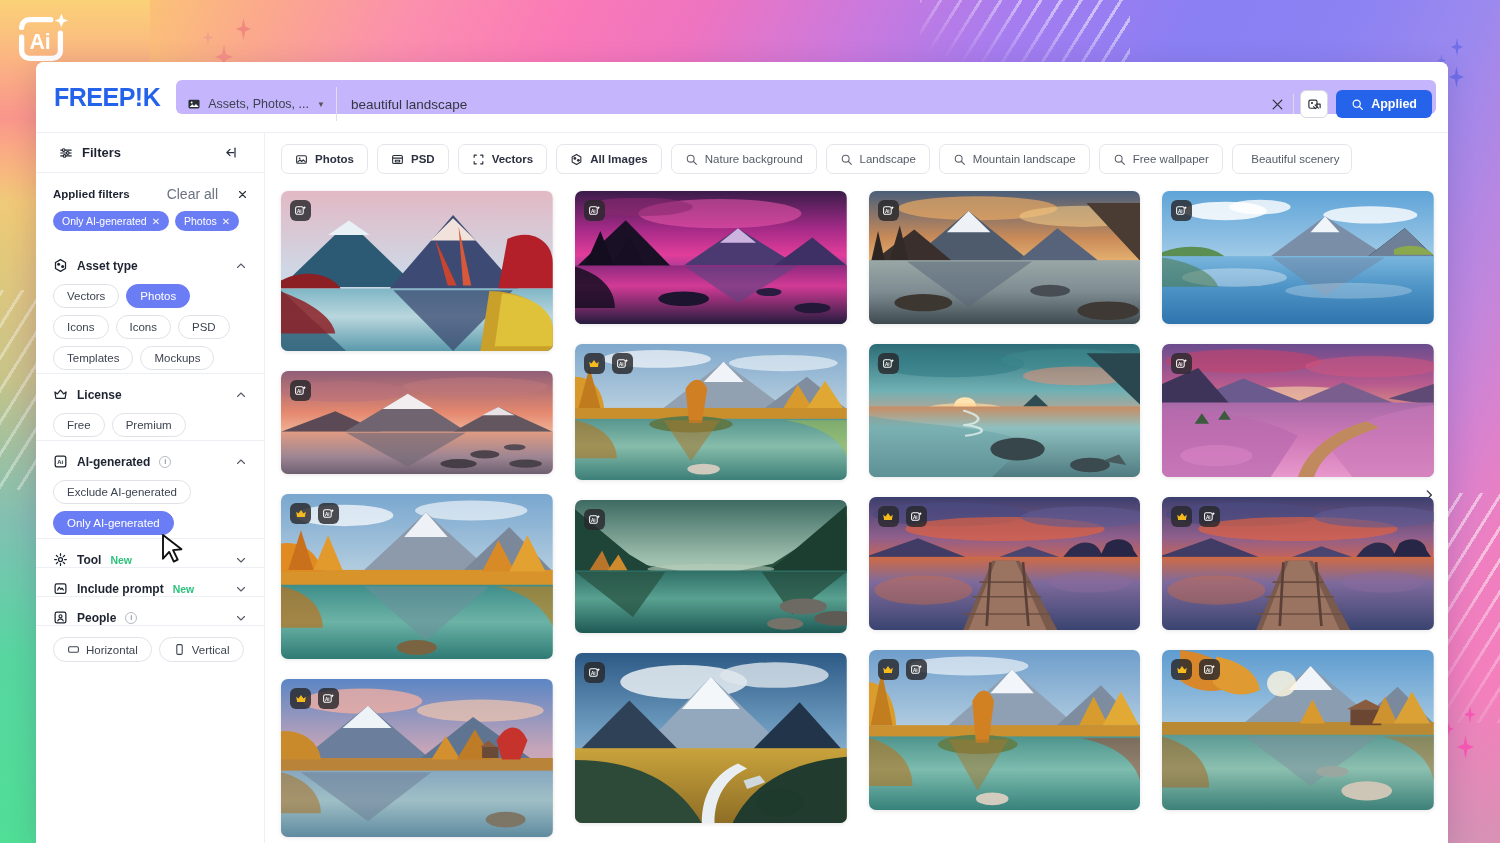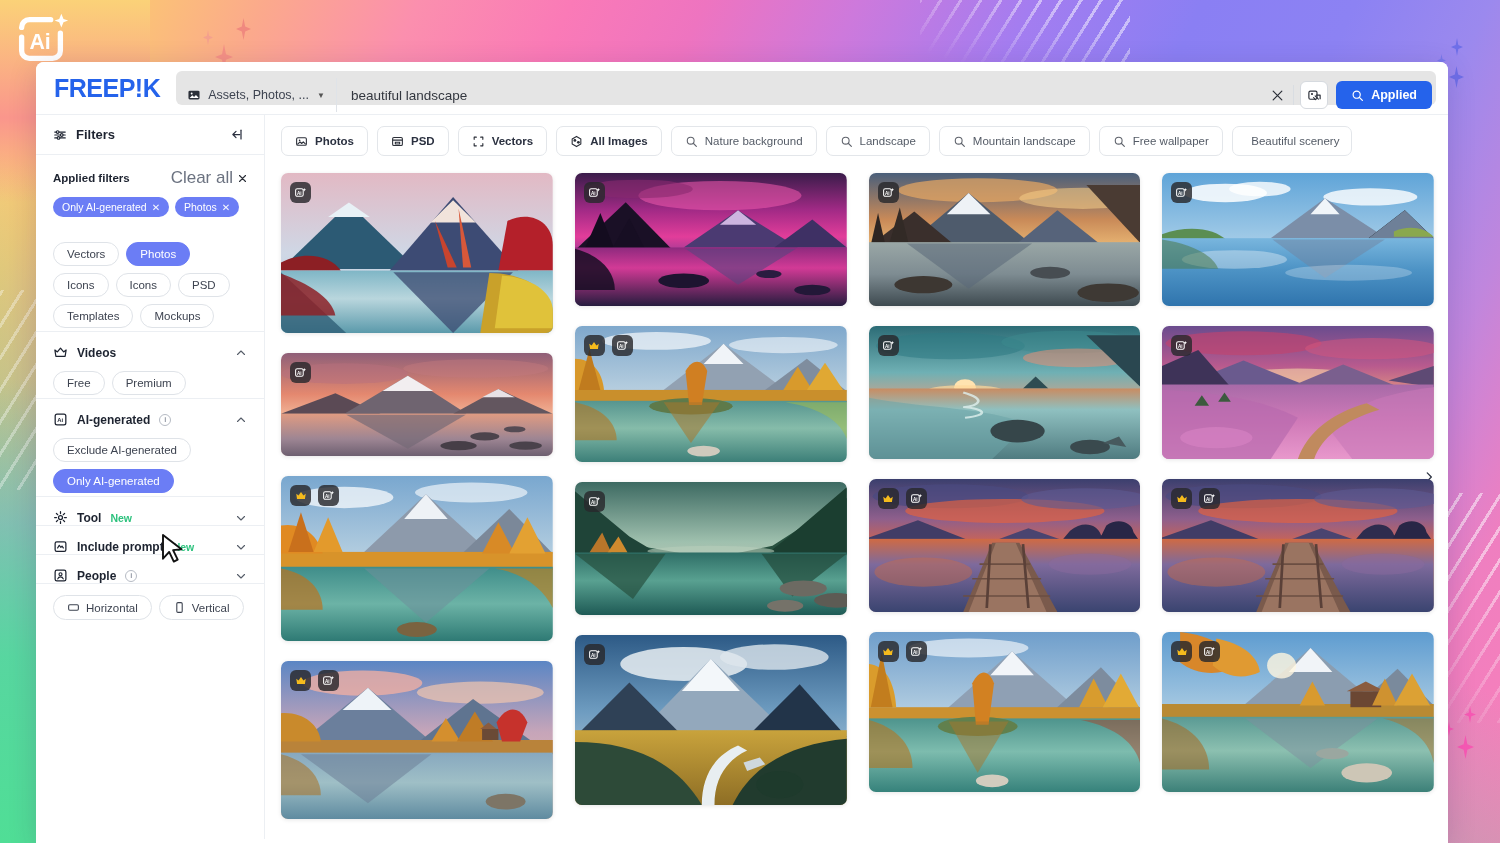--- a/index.html
+++ b/index.html
@@ -91,26 +91,26 @@
   #ai-logo { position:absolute; left:10px; top:8px; width:62px; height:62px; }
 
   
   #window {
     position:absolute; left:36px; top:62px; width:1412px; height:781px;
     background:#fff; border-radius:8px 8px 0 0; overflow:hidden;
     box-shadow: 0 6px 28px rgba(60,30,90,0.18);
   }
 
   
-  #header { height:53px; background:#fff; display:flex; align-items:center;
+  #header { height:71px; background:#fff; display:flex; align-items:center;
      padding:0 12px 0 18px; border-bottom:1px solid #eceff3; }
   #logo { font-size:25px; font-weight:800; letter-spacing:-0.5px; color:#2563eb;
      font-family:"Liberation Sans", sans-serif; margin-right:16px; }
   #searchwrap { flex:1; display:flex; align-items:center; height:34px;
-     background:#e5e5e5; border-radius:6px; padding:14px 4px 0 0; }
+     background:#c4b5fd; border-radius:6px; padding:14px 4px 0 0; }
   #assettype { display:flex; align-items:center; gap:7px; height:34px;
      padding:0 11px; font-size:12.5px; color:#3d4350; white-space:nowrap;
      border-right:1px solid #dfe3e8; cursor:pointer; }
   #assettype .caret { font-size:8px; color:#555; margin-left:1px;}
   #searchinput { flex:1; border:0; background:transparent; outline:none;
      font-size:13.5px; color:#33373f; padding:0 14px; font-family:"Liberation Sans", sans-serif;}
   #clearbtn { width:26px; height:26px; display:flex; align-items:center; justify-content:center;
      color:#333; cursor:pointer; font-size:15px; }
   #divider-v { width:1px; height:20px; background:#d9dde2; margin:0 6px 0 3px;}
   #imgsearch { width:28px; height:28px; border:1px solid #d6dadf; border-radius:6px;
@@ -118,29 +118,29 @@
   #searchbtn { display:flex; align-items:center; gap:7px; height:28px; margin-left:8px;
      background:#2563eb; color:#fff; border-radius:6px; padding:0 15px;
      font-size:12.5px; font-weight:700; cursor:pointer; }
 
   
   #body { display:flex; height:724px; }
 
   
   #sidebar { width:229px; border-right:1px solid #eceff3; background:#fff; }
   #filters-head { height:40px; display:flex; align-items:center; justify-content:space-between;
-     padding:0 17px; border-bottom:1px solid #eceff3; }
+     padding:0 23px; border-bottom:1px solid #eceff3; }
   #filters-head .t { display:flex; align-items:center; gap:9px; font-size:13px; font-weight:700; color:#1d2330;}
   #collapse { color:#2b3040; cursor:pointer; display:flex; }
 
   .sec { padding:13px 17px 4px; }
   .sec-line { border-top:1px solid #eceff3; }
   .applied-row { display:flex; align-items:center; justify-content:space-between; }
   .applied-title { font-size:11.5px; font-weight:700; color:#1d2330; }
-  .clear-all { font-size:17px; color:#6b7280; display:flex; align-items:center; gap:5px; cursor:pointer;justify-content:flex-end;}
+  .clear-all { font-size:14px; color:#6b7280; display:flex; align-items:center; gap:20px; cursor:pointer;justify-content:flex-end;}
   .chips { display:flex; flex-wrap:wrap; gap:6px; margin-top:9px; margin-bottom:10px;}
   .chip-applied { background:#6b7df5; color:#fff; font-size:10.5px; border-radius:20px;
      padding:4px 9px; display:flex; align-items:center; gap:5px; cursor:pointer;}
   .chip-applied .x { font-size:10px; opacity:.95;}
 
   .sec-head { display:flex; align-items:center; gap:9px; padding:13px 17px 0; cursor:pointer;}
   .sec-head .ico { width:15px; height:15px; display:flex; align-items:center; justify-content:center; color:#1d2330;}
   .sec-head .lbl { font-size:12px; font-weight:700; color:#1d2330; }
   .sec-head .new { font-size:10.5px; font-weight:700; color:#2ec27e; }
   .sec-head .info { width:12px;height:12px;border:1px solid #b6bbc4;border-radius:50%;
@@ -281,20 +281,35 @@
             </div>
             <div class="chip-applied">
               <span>Photos</span>
               <span class="x">✕</span>
             </div>
           </div>
       </div>
 
       <div id="sections">
           <div>
+            <div class="sec-head">
+              <span class="ico">
+                <svg width="15" height="15" viewBox="0 0 24 24">
+                  <path d="M12 2.6l8 4.7v9.4l-8 4.7-8-4.7V7.3z" fill="none" stroke="#1d2330" stroke-width="2" stroke-linejoin="round"></path>
+                  <circle cx="9" cy="10" r="2.4" fill="#1d2330"></circle>
+                  <circle cx="15.4" cy="13.4" r="2.4" fill="#1d2330"></circle>
+                </svg>
+              </span>
+              <span class="lbl">Asset type</span>
+              <span class="chev">
+                <svg width="12" height="12" viewBox="0 0 24 24">
+                  <path d="M5 15l7-7 7 7" fill="none" stroke="#555c68" stroke-width="2.2" stroke-linecap="round" stroke-linejoin="round"></path>
+                </svg>
+              </span>
+            </div>
             <div class="opts">
               <div class="opt">
                 <span>Vectors</span>
               </div>
               <div class="opt active">
                 <span>Photos</span>
               </div>
               <div class="opt">
                 <span>Icons</span>
               </div>
@@ -312,21 +327,21 @@
               </div>
             </div>
           </div>
           <div class="sec-line">
             <div class="sec-head">
               <span class="ico">
                 <svg width="15" height="15" viewBox="0 0 24 24">
                   <path d="M3 8l4 3 5-6 5 6 4-3-1.6 10H4.6z" fill="none" stroke="#1d2330" stroke-width="2" stroke-linejoin="round"></path>
                 </svg>
               </span>
-              <span class="lbl">Videos</span>
+              <span class="lbl">License</span>
               <span class="chev">
                 <svg width="12" height="12" viewBox="0 0 24 24">
                   <path d="M5 15l7-7 7 7" fill="none" stroke="#555c68" stroke-width="2.2" stroke-linecap="round" stroke-linejoin="round"></path>
                 </svg>
               </span>
             </div>
             <div class="opts">
               <div class="opt">
                 <span>Free</span>
               </div>

